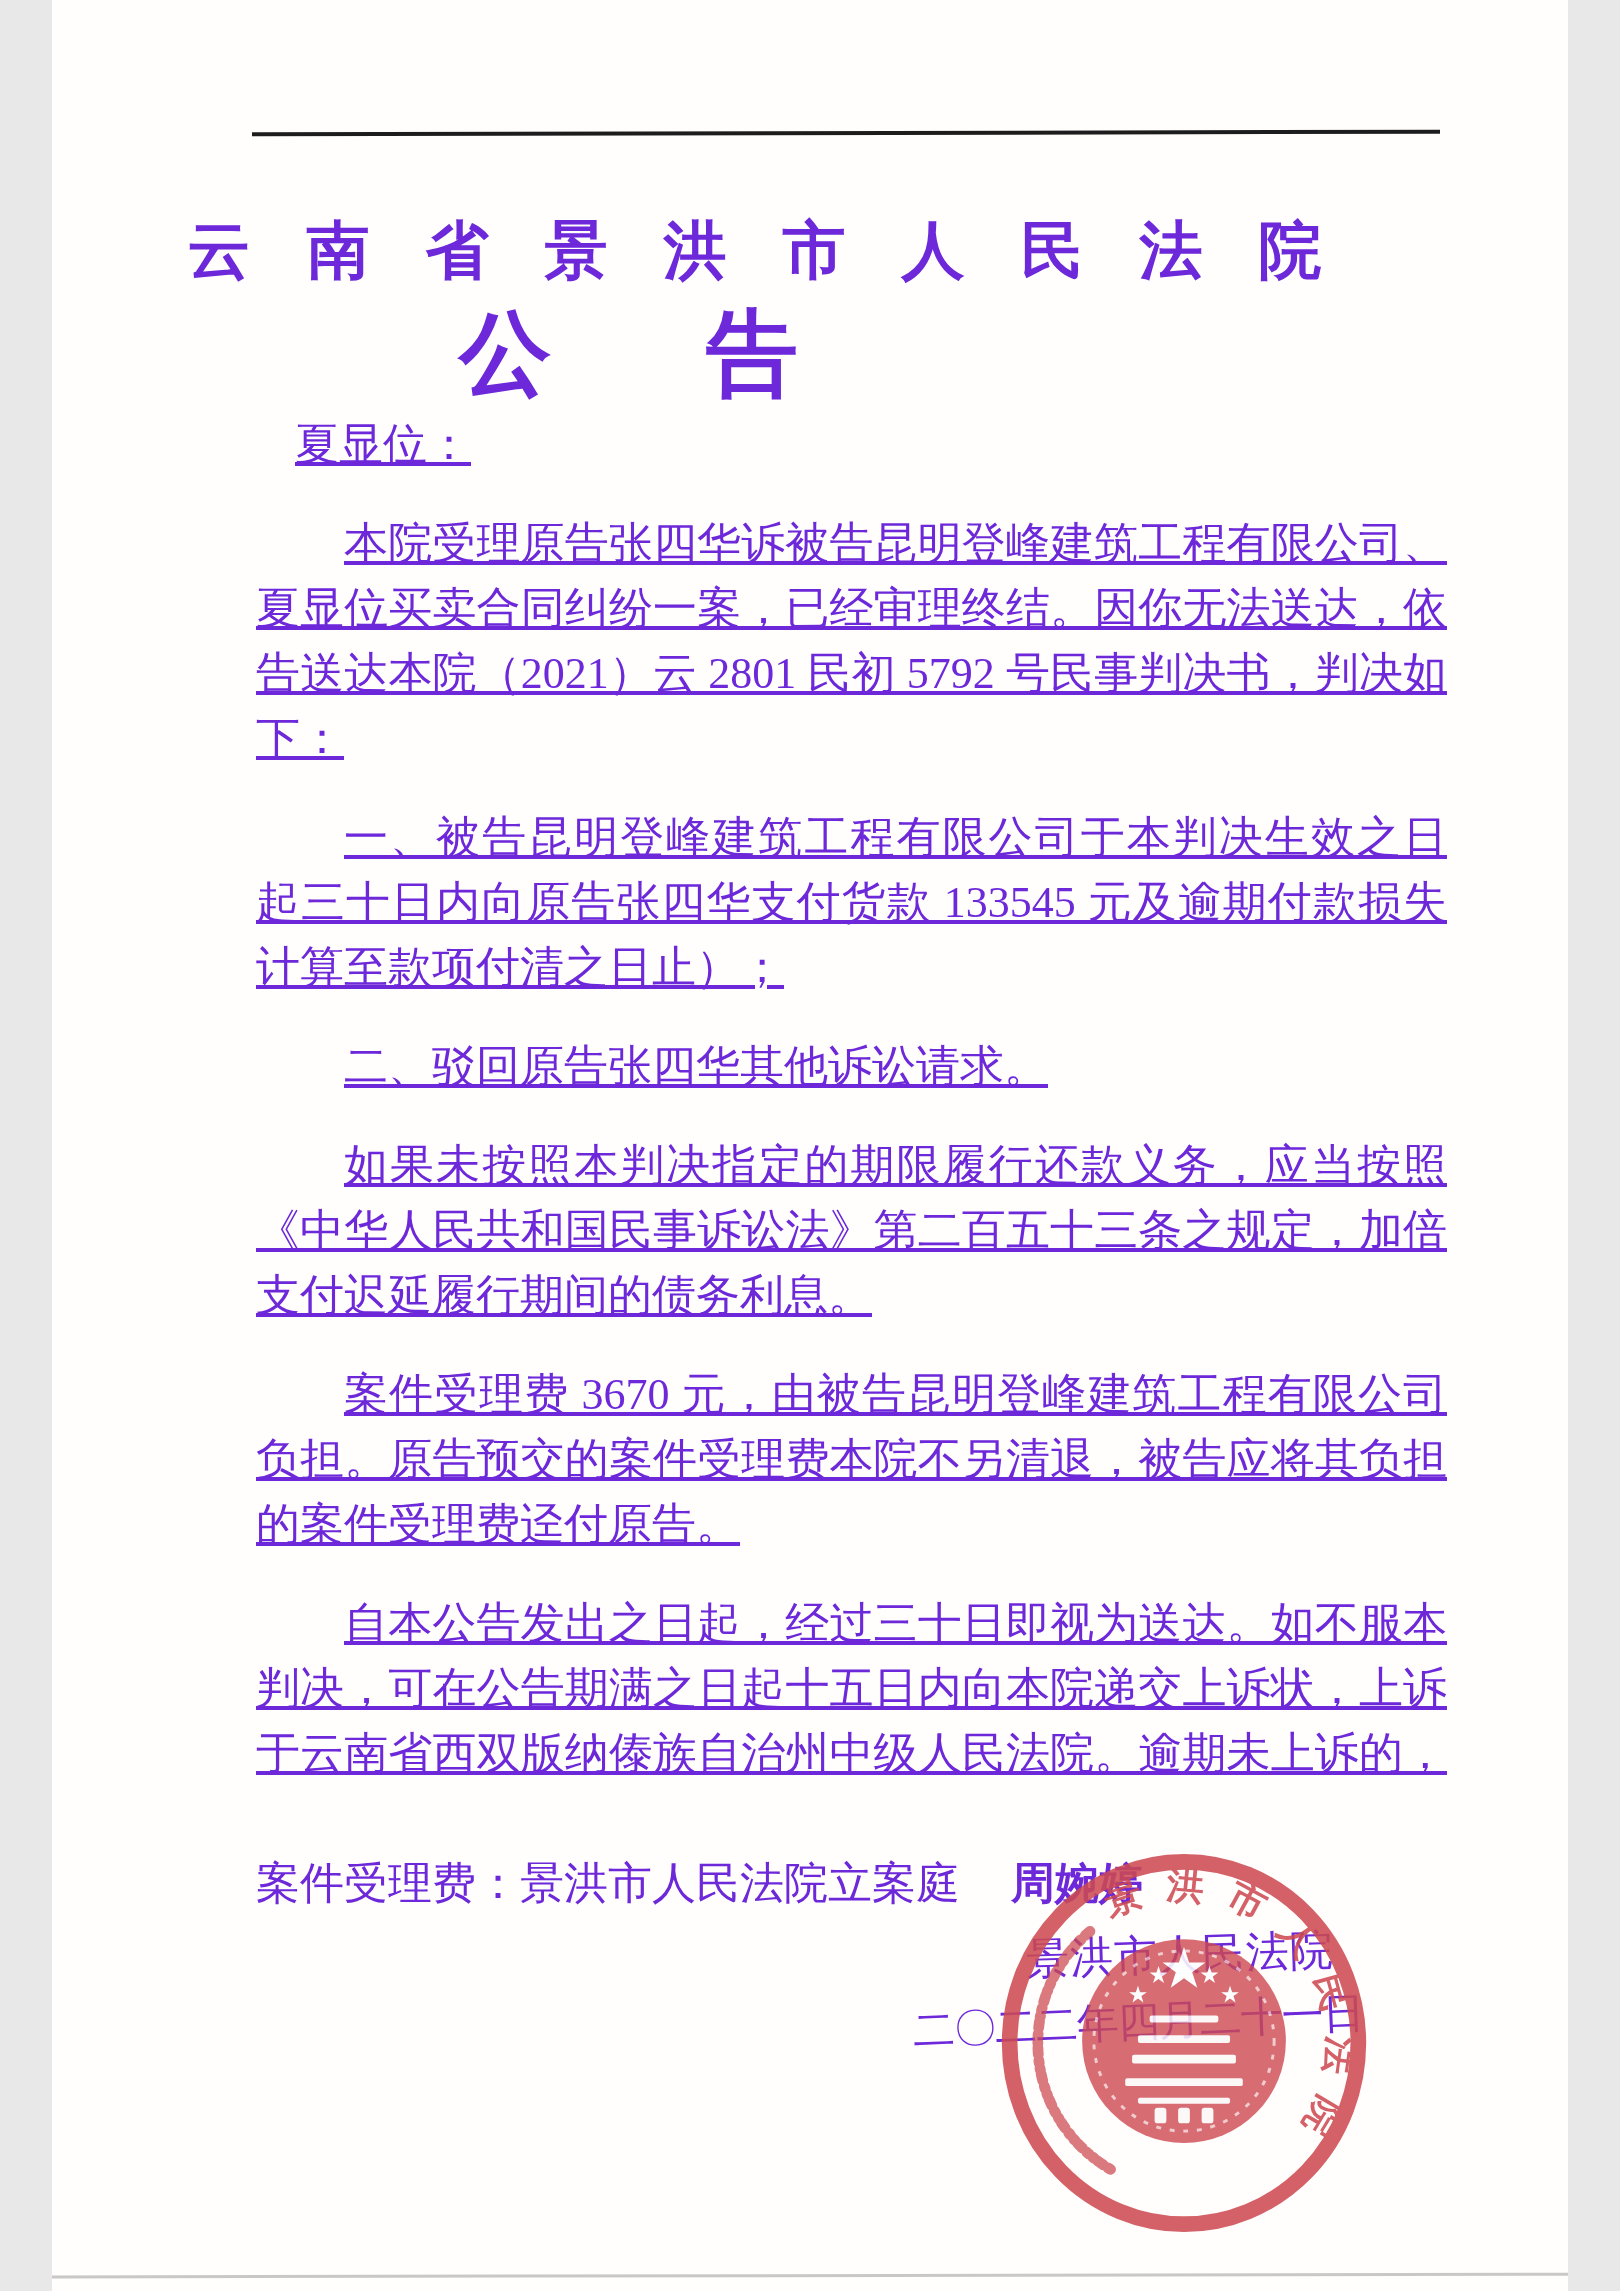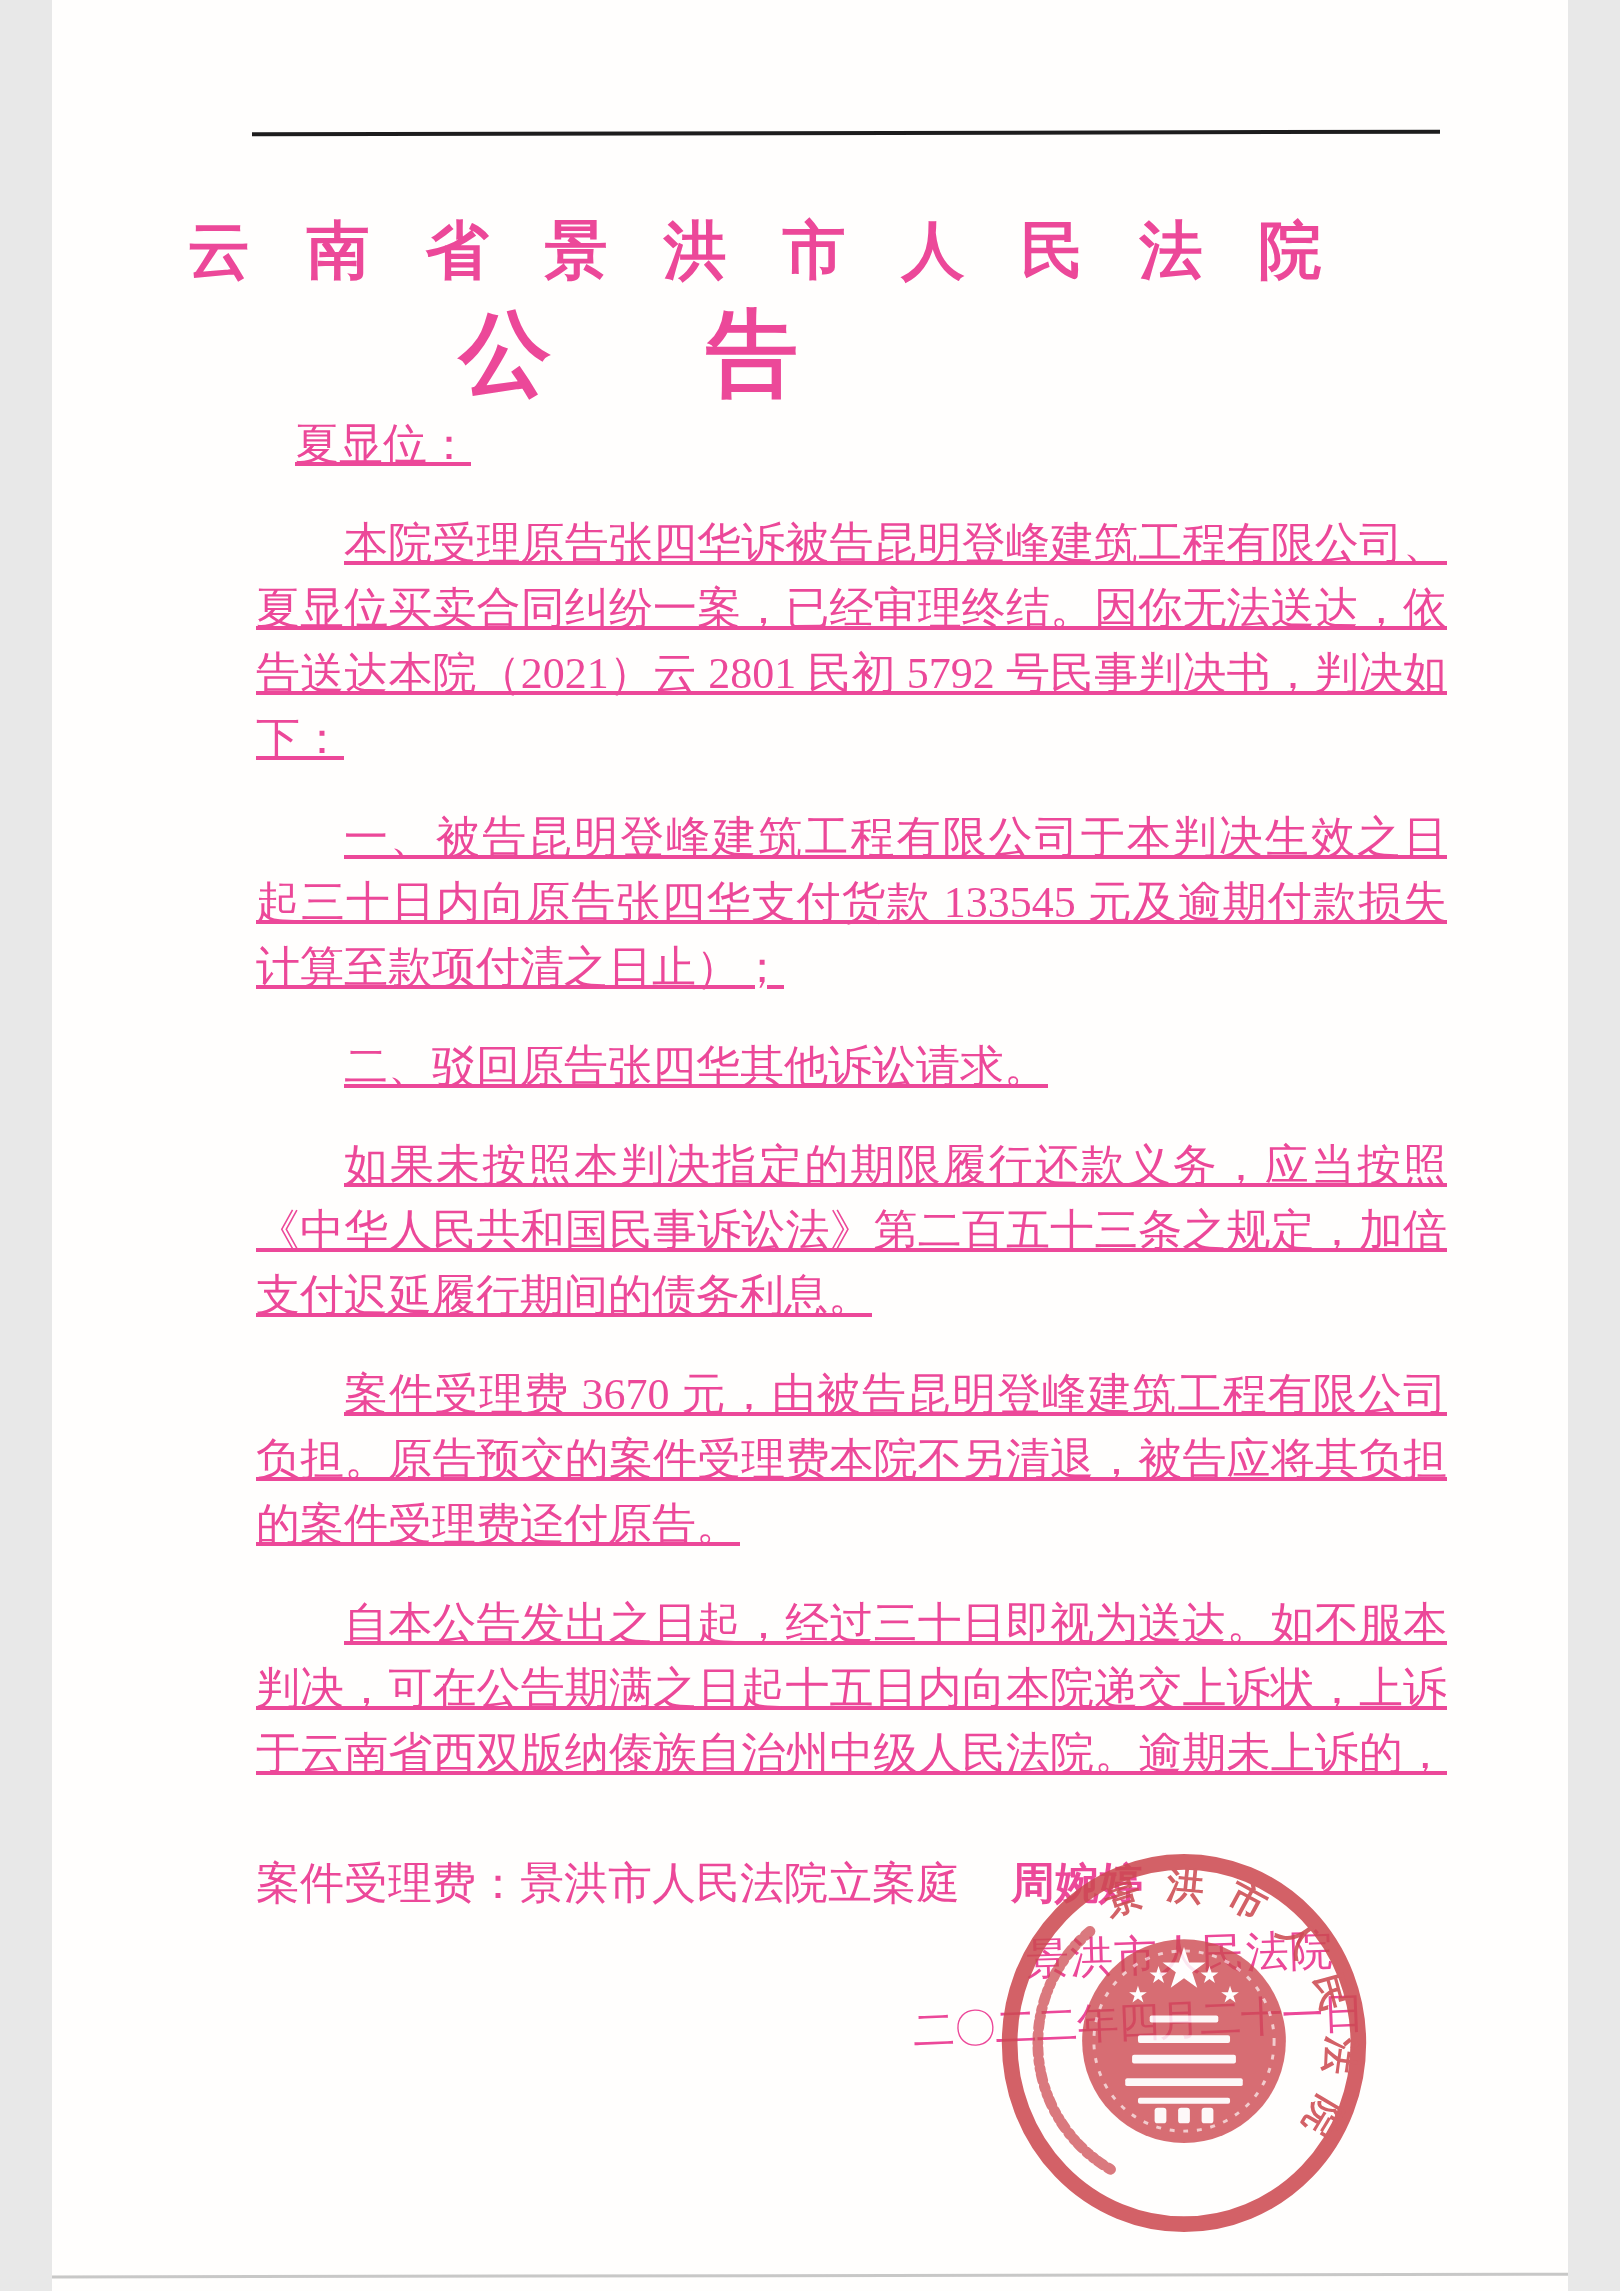--- a/index.html
+++ b/index.html
@@ -3,21 +3,21 @@
 <meta charset="utf-8">
 <style>
   html,body{margin:0;padding:0;background:#e8e8e8;}
   .page{
     position:relative;
     width:1516px;height:2292px;
     margin:0 auto;
     background:#fffefd;
     overflow:hidden;
     font-family:"Liberation Serif","DejaVu Serif",serif;
-    color:#ec4899;
+    color:#6d28d9;
   }
   
   .top-rule{
     position:absolute;left:200px;top:131px;width:1188px;height:3.9px;
     background:#1d1d1d;transform:rotate(-0.12deg);
   }
   
   .bottom-rule{
     position:absolute;left:0;top:2274px;width:1620px;height:2.9px;
     background:#9b9b9b;opacity:.55;transform:rotate(-0.1deg);

